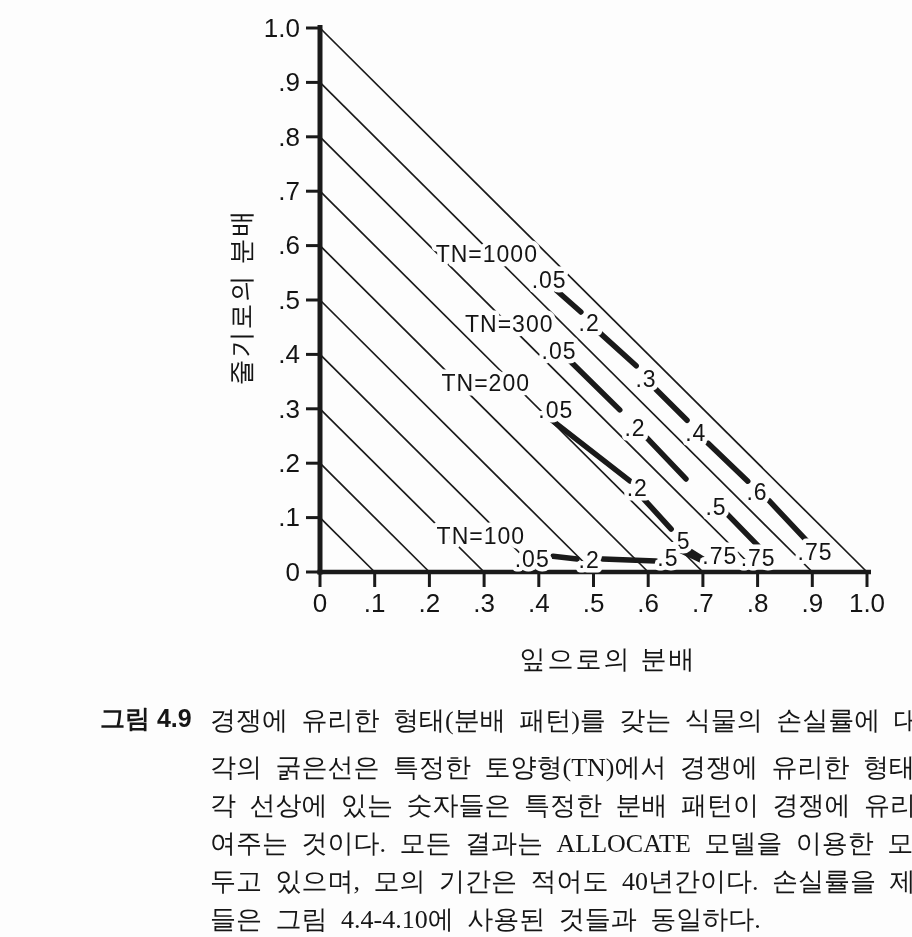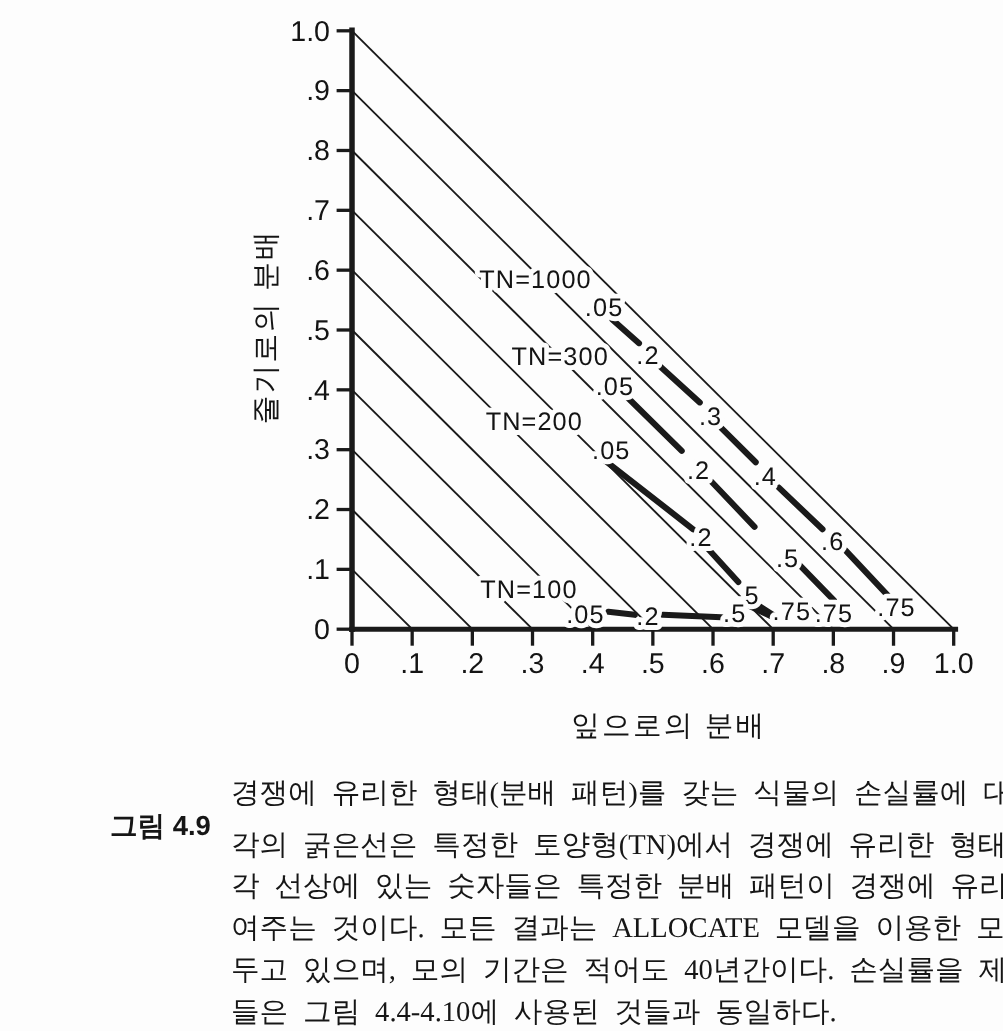--- a/index.html
+++ b/index.html
@@ -13,21 +13,21 @@
   #chart-svg text{fill:#141414;}
   .tick-label{font:26px "Liberation Sans",sans-serif;}
   .tn-label,.loss-label{font:23px "Liberation Sans",sans-serif;letter-spacing:1px;}
   .axis-title{font:26px "Liberation Sans",sans-serif;letter-spacing:2px;}
   .caption{
     position:absolute;left:100px;top:702px;width:820px;
     font-family:"Liberation Serif",serif;color:#161616;font-size:26px;
   }
   .cap-label{
     position:absolute;left:0;top:0;font-weight:bold;white-space:nowrap;
-    font-family:"Liberation Sans",sans-serif;font-size:25px;margin-top:32px;
+    font-family:"Liberation Sans",sans-serif;font-size:25px;
   }
   .cap-body{position:absolute;left:110px;top:0;width:900px;}
   .cap-line{white-space:nowrap;line-height:38px;word-spacing:7px;}
   .cap-line:first-child{margin-bottom:9px;}
 </style>
 </head>
 <body>
 
 <div id="page">
 

